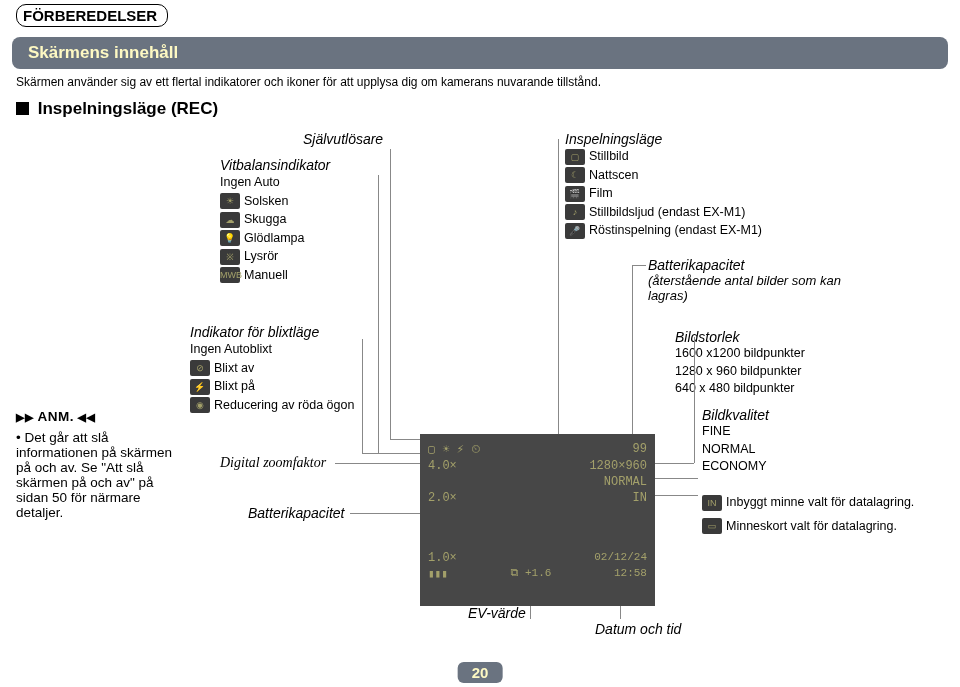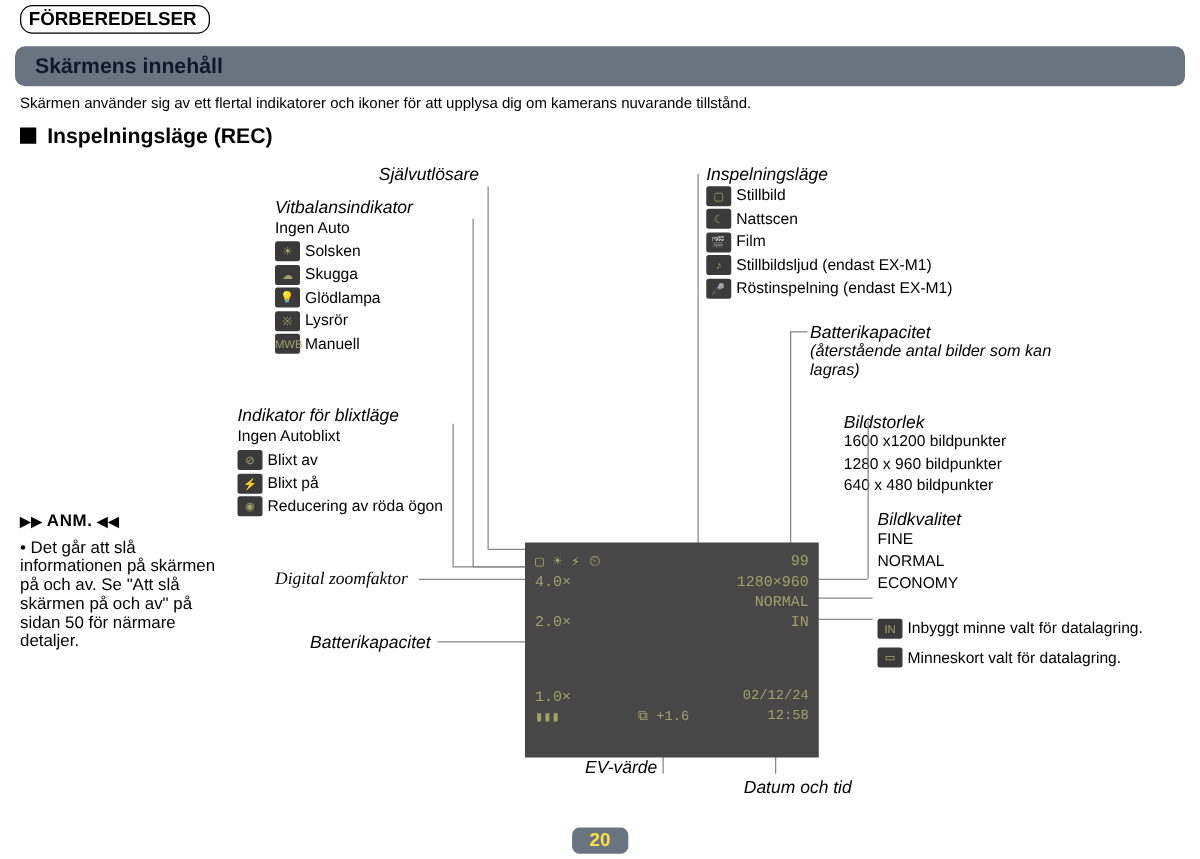--- a/index.html
+++ b/index.html
@@ -18,21 +18,21 @@
     border-radius: 10px;
     font-weight: bold;
     font-size: 15px;
     display: inline-block;
     padding: 2px 10px 2px 6px;
     margin: 4px 0 8px 16px;
   }
   
   .section-bar {
     background: #6a7380;
-    color: #0f172a;
+    color: #fef9c3;
     font-weight: bold;
     font-size: 17px;
     padding: 6px 16px;
     border-radius: 8px;
     margin: 2px 12px 4px 12px;
   }
   .intro-text {
     margin: 6px 16px 10px 16px;
     font-size: 12px;
   }
@@ -117,21 +117,21 @@
   .hline { height:1px; }
   .vline { width:1px; }
 
   
   .page-footer {
     position: absolute;
     bottom: 4px;
     left: 50%;
     transform: translateX(-50%);
     background: #6a7380;
-    color: #fde047;
+    color: #fef9c3;
     font-weight: bold;
     border-radius: 6px;
     padding: 2px 14px;
     font-size: 15px;
   }
 
   
   .grp { position: absolute; }
   .grp .small-item { line-height: 1.4; }
 </style>

